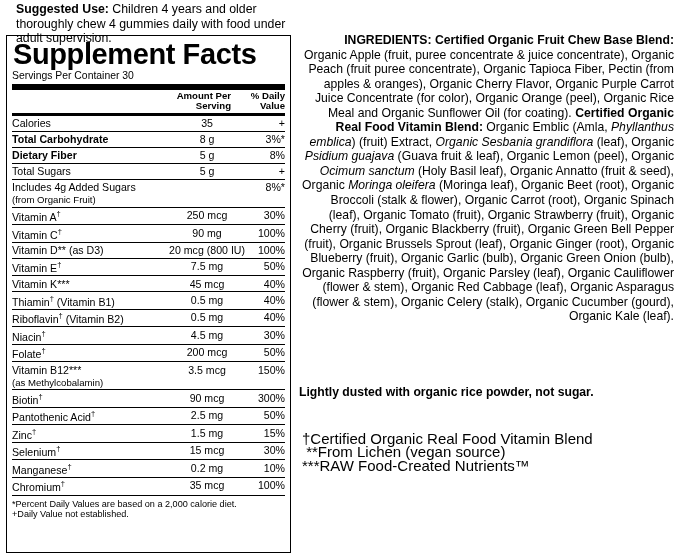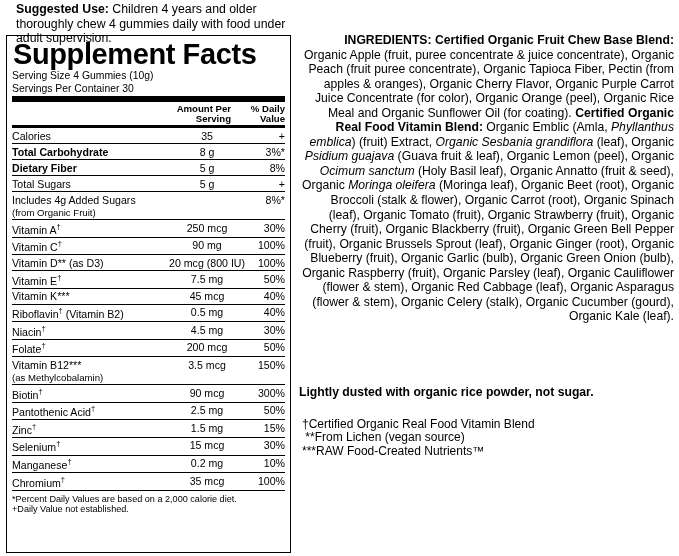--- a/index.html
+++ b/index.html
@@ -99,39 +99,38 @@
   .ing i { font-style: italic; }
   .dusted {
     position: absolute;
     left: 299px; top: 385px;
     width: 375px;
     font-size: 12.2px;
     font-weight: bold;
   }
   .daggers {
     position: absolute;
-    left: 302px; top: 418px;
+    left: 302px; top: 432px;
     width: 375px;
-    font-size: 12px;
+    font-size: 15px;
     line-height: 13.4px;
   }
   .daggers div { white-space: pre; }
 </style>
 </head>
 <body>
 
 <div id="page">
 
   <div class="suggested">
     <b>Suggested Use:</b><span> Children 4 years and older thoroughly chew 4 gummies daily with food under adult supervision.</span>
   </div>
 
   <div class="panel">
     <div class="sf-title">Supplement Facts</div>
-    <div class="serving">Serving Size 4 Gummies (10g)</div>
     <div class="serving">Servings Per Container 30</div>
     <div class="rule-thick"></div>
 
     <table class="facts">
       <tbody id="facts-body">
           <tr class="hdr-row">
             <td class="nm"></td>
             <td class="amt">Amount Per<br>Serving</td>
             <td class="dv">% Daily<br>Value</td>
           </tr>
@@ -182,20 +181,25 @@
             <td class="nm"><span class="">Vitamin E</span><span class="sup">†</span></td>
             <td class="amt">7.5 mg</td>
             <td class="dv">50%</td>
           </tr>
           <tr>
             <td class="nm"><span class="">Vitamin K***</span></td>
             <td class="amt">45 mcg</td>
             <td class="dv">40%</td>
           </tr>
           <tr>
+            <td class="nm"><span class="">Thiamin</span><span class="sup">†</span><span class=""> (Vitamin B1)</span></td>
+            <td class="amt">0.5 mg</td>
+            <td class="dv">40%</td>
+          </tr>
+          <tr>
             <td class="nm"><span class="">Riboflavin</span><span class="sup">†</span><span class=""> (Vitamin B2)</span></td>
             <td class="amt">0.5 mg</td>
             <td class="dv">40%</td>
           </tr>
           <tr>
             <td class="nm"><span class="">Niacin</span><span class="sup">†</span></td>
             <td class="amt">4.5 mg</td>
             <td class="dv">30%</td>
           </tr>
           <tr>

